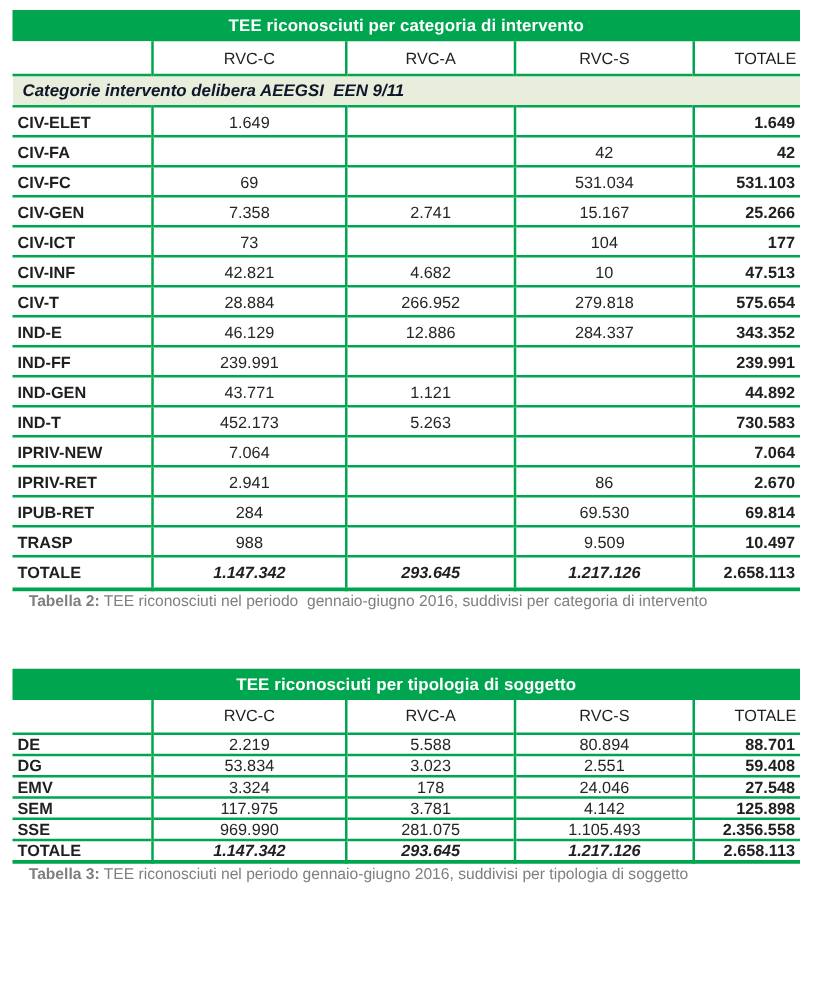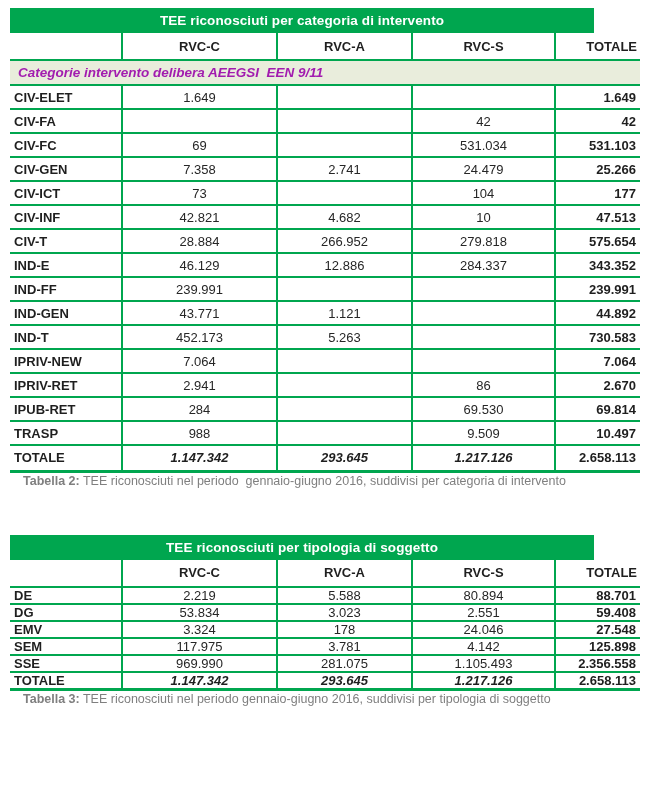--- a/index.html
+++ b/index.html
@@ -5,21 +5,21 @@
   html,body{margin:0;padding:0;background:#ffffff;}
   body{
     width:650px;height:791px;
     font-family:"Liberation Sans",sans-serif;
     color:#1f1f1f;
     overflow:hidden;
   }
   .page{padding:8px 10px 0 10px;}
   .tblock{width:630px;}
   .titlebar{
-    width:584px;height:25px;
+    width:630px;height:25px;
     background:#00A64F;
     display:flex;align-items:center;justify-content:center;
     color:#ffffff;font-weight:bold;font-size:13.5px;
     letter-spacing:.1px;
   }
   table.tee{
     border-collapse:collapse;table-layout:fixed;width:630px;
   }
   table.tee th,table.tee td{
     padding:0 4px;font-size:13px;overflow:hidden;white-space:nowrap;
@@ -28,32 +28,32 @@
   table.tee th:not(:last-child),
   table.tee td:not(:last-child){border-right:2px solid #00A64F;}
   
   table.tee tr{border-bottom:2px solid #00A64F;}
   table.tee tr.total-row{border-bottom:3px solid #00A64F;}
   .t1 thead tr{height:27px;}
   .t2 thead tr{height:27px;}
   .t1 tbody tr{height:24px;}
   .t2 tbody tr{height:15px;}
   .t1 tbody tr.total-row{height:26px;}
-  .colhead{text-align:center;font-weight:bold;font-size:13.5px;}
+  .colhead{text-align:center;font-weight:normal;font-size:13.5px;}
   .colhead.tothead{text-align:right;padding-right:3px;}
   .corner{background:#ffffff;}
   td.rowlabel{font-weight:bold;padding-right:5px;font-size:13px;}
   td.num{text-align:center;font-weight:normal;color:#262626;}
   td.tot{text-align:right;font-weight:bold;padding-right:3px;}
   tr.total-row td.num{font-weight:bold;color:#1f1f1f;font-style:italic;}
   tr.section-row td{
     background:#E9EDDC;
     font-weight:bold;font-style:italic;
     text-align:left;padding-left:8px;
-    font-size:13.5px;color:#a21caf;
+    font-size:13.5px;color:#0f172a;
     white-space:pre-wrap;
   }
   .t1 tr.section-row{height:25px;}
   .caption{
     margin:1px 0 0 13px;
     color:#7F7F7F;font-size:12.5px;line-height:15px;
     white-space:pre-wrap;
   }
   .caption b{font-weight:bold;}
   #table2-block{margin-top:46px;}
@@ -106,21 +106,21 @@
             <td class="rowlabel">CIV-FC</td>
             <td class="num">69</td>
             <td class="num"></td>
             <td class="num">531.034</td>
             <td class="tot">531.103</td>
           </tr>
           <tr class="data-row">
             <td class="rowlabel">CIV-GEN</td>
             <td class="num">7.358</td>
             <td class="num">2.741</td>
-            <td class="num">24.479</td>
+            <td class="num">15.167</td>
             <td class="tot">25.266</td>
           </tr>
           <tr class="data-row">
             <td class="rowlabel">CIV-ICT</td>
             <td class="num">73</td>
             <td class="num"></td>
             <td class="num">104</td>
             <td class="tot">177</td>
           </tr>
           <tr class="data-row">

